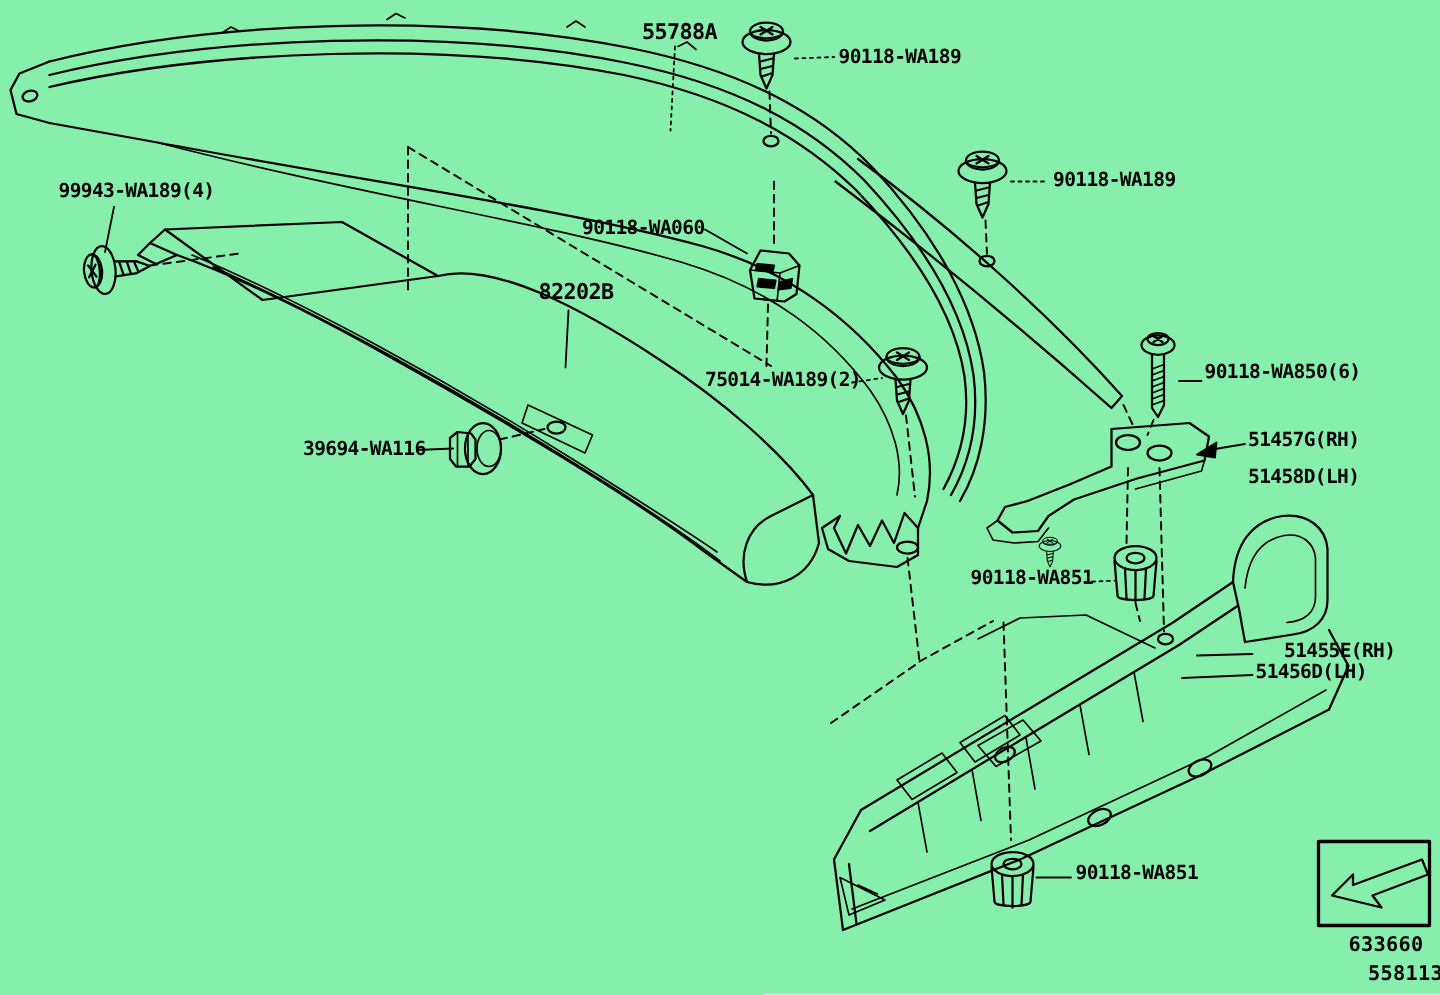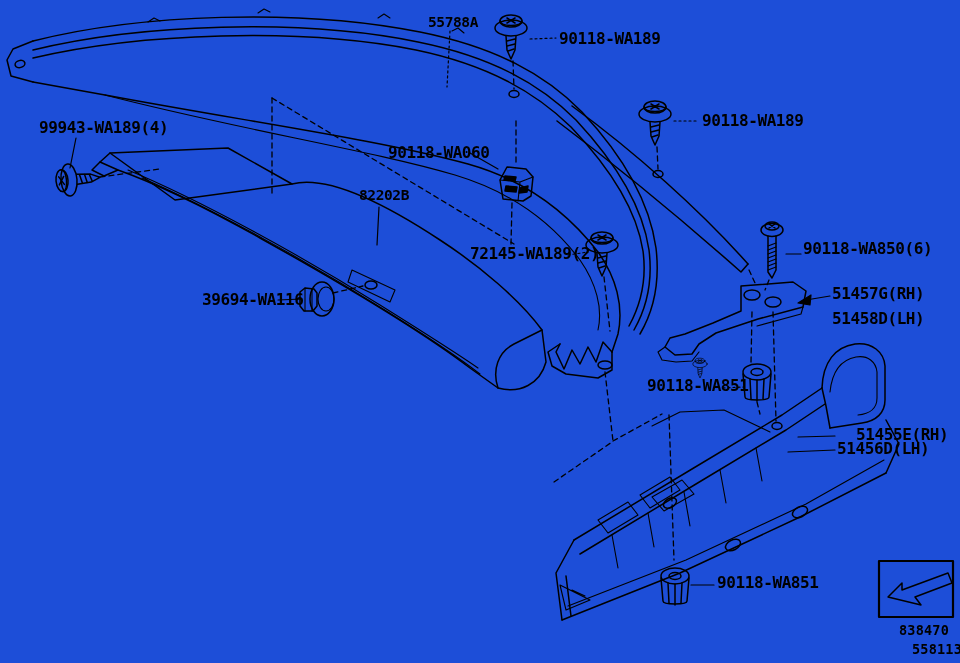--- a/index.html
+++ b/index.html
@@ -1,22 +1,22 @@
 <!DOCTYPE html>
 <html><head>
 <meta charset="utf-8">
 <style>
   html,body{margin:0;padding:0;background:#fff;}
   .stage{
-    position:relative;width:960px;height:663px;background:#1d4ed8;overflow:hidden;
+    position:relative;width:960px;height:663px;background:#86efac;overflow:hidden;
     font-family:"DejaVu Sans Mono",monospace;
   }
   .stage svg{position:absolute;left:0;top:0;}
   .callout{
-    position:absolute;color:#000;font-weight:bold;font-size:16px;
+    position:absolute;color:#000;font-weight:bold;font-size:13px;
     letter-spacing:-0.4px;white-space:nowrap;line-height:13px;
   }
   .callout.big{font-size:14.5px;}
   .callout.num{font-size:13.5px;letter-spacing:0.2px;}
 </style>
 </head>
 <body>
 
 <div class="stage">
 
@@ -190,25 +190,25 @@
     </g>
   </g>
 </svg>
 
 <div class="callout big" style="left:428px;top:16px">55788A</div>
 <div class="callout" style="left:559px;top:32px">90118-WA189</div>
 <div class="callout" style="left:702px;top:114px">90118-WA189</div>
 <div class="callout" style="left:39px;top:121px">99943-WA189(4)</div>
 <div class="callout" style="left:388px;top:146px">90118-WA060</div>
 <div class="callout big" style="left:359px;top:189px">82202B</div>
-<div class="callout" style="left:470px;top:247px">72145-WA189(2)</div>
+<div class="callout" style="left:470px;top:247px">75014-WA189(2)</div>
 <div class="callout" style="left:202px;top:293px">39694-WA116</div>
 <div class="callout" style="left:803px;top:242px">90118-WA850(6)</div>
 <div class="callout" style="left:832px;top:287px">51457G(RH)</div>
 <div class="callout" style="left:832px;top:312px">51458D(LH)</div>
 <div class="callout" style="left:647px;top:379px">90118-WA851</div>
 <div class="callout" style="left:856px;top:428px">51455E(RH)</div>
 <div class="callout" style="left:837px;top:442px">51456D(LH)</div>
 <div class="callout" style="left:717px;top:576px">90118-WA851</div>
-<div class="callout num" style="left:899px;top:624px">838470</div>
+<div class="callout num" style="left:899px;top:624px">633660</div>
 <div class="callout num" style="left:912px;top:643px">558113</div>
 
 </div>
 
 </body></html>

